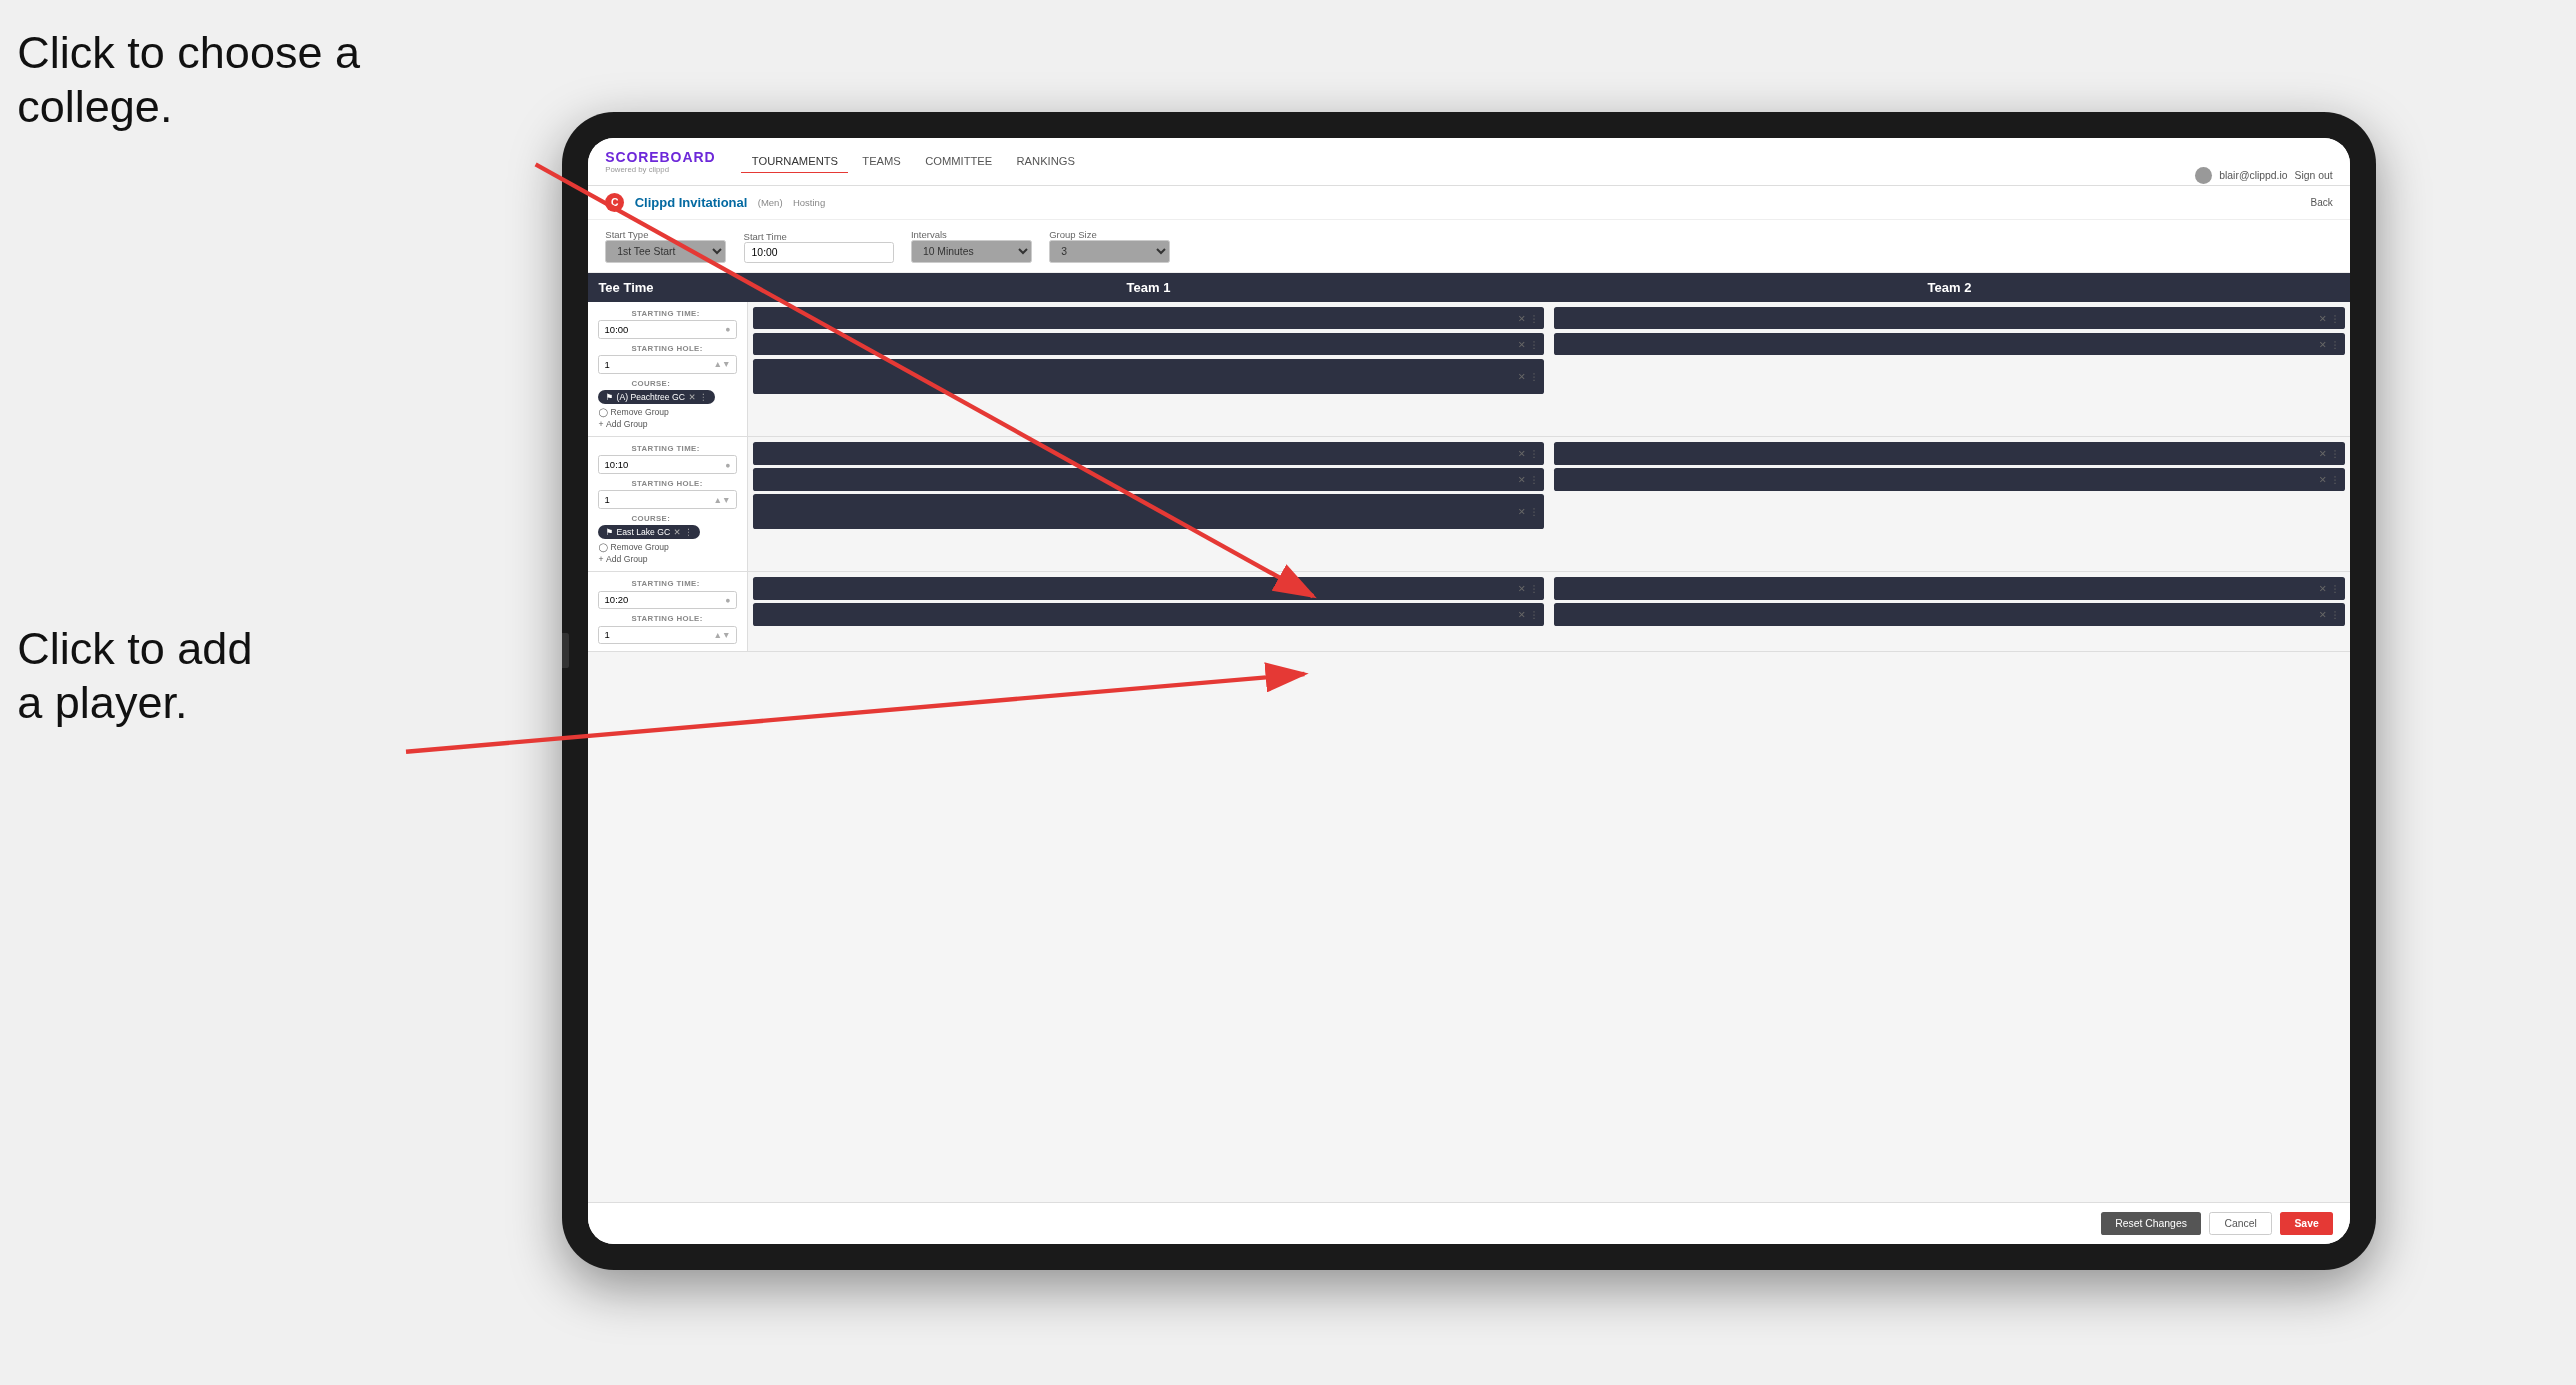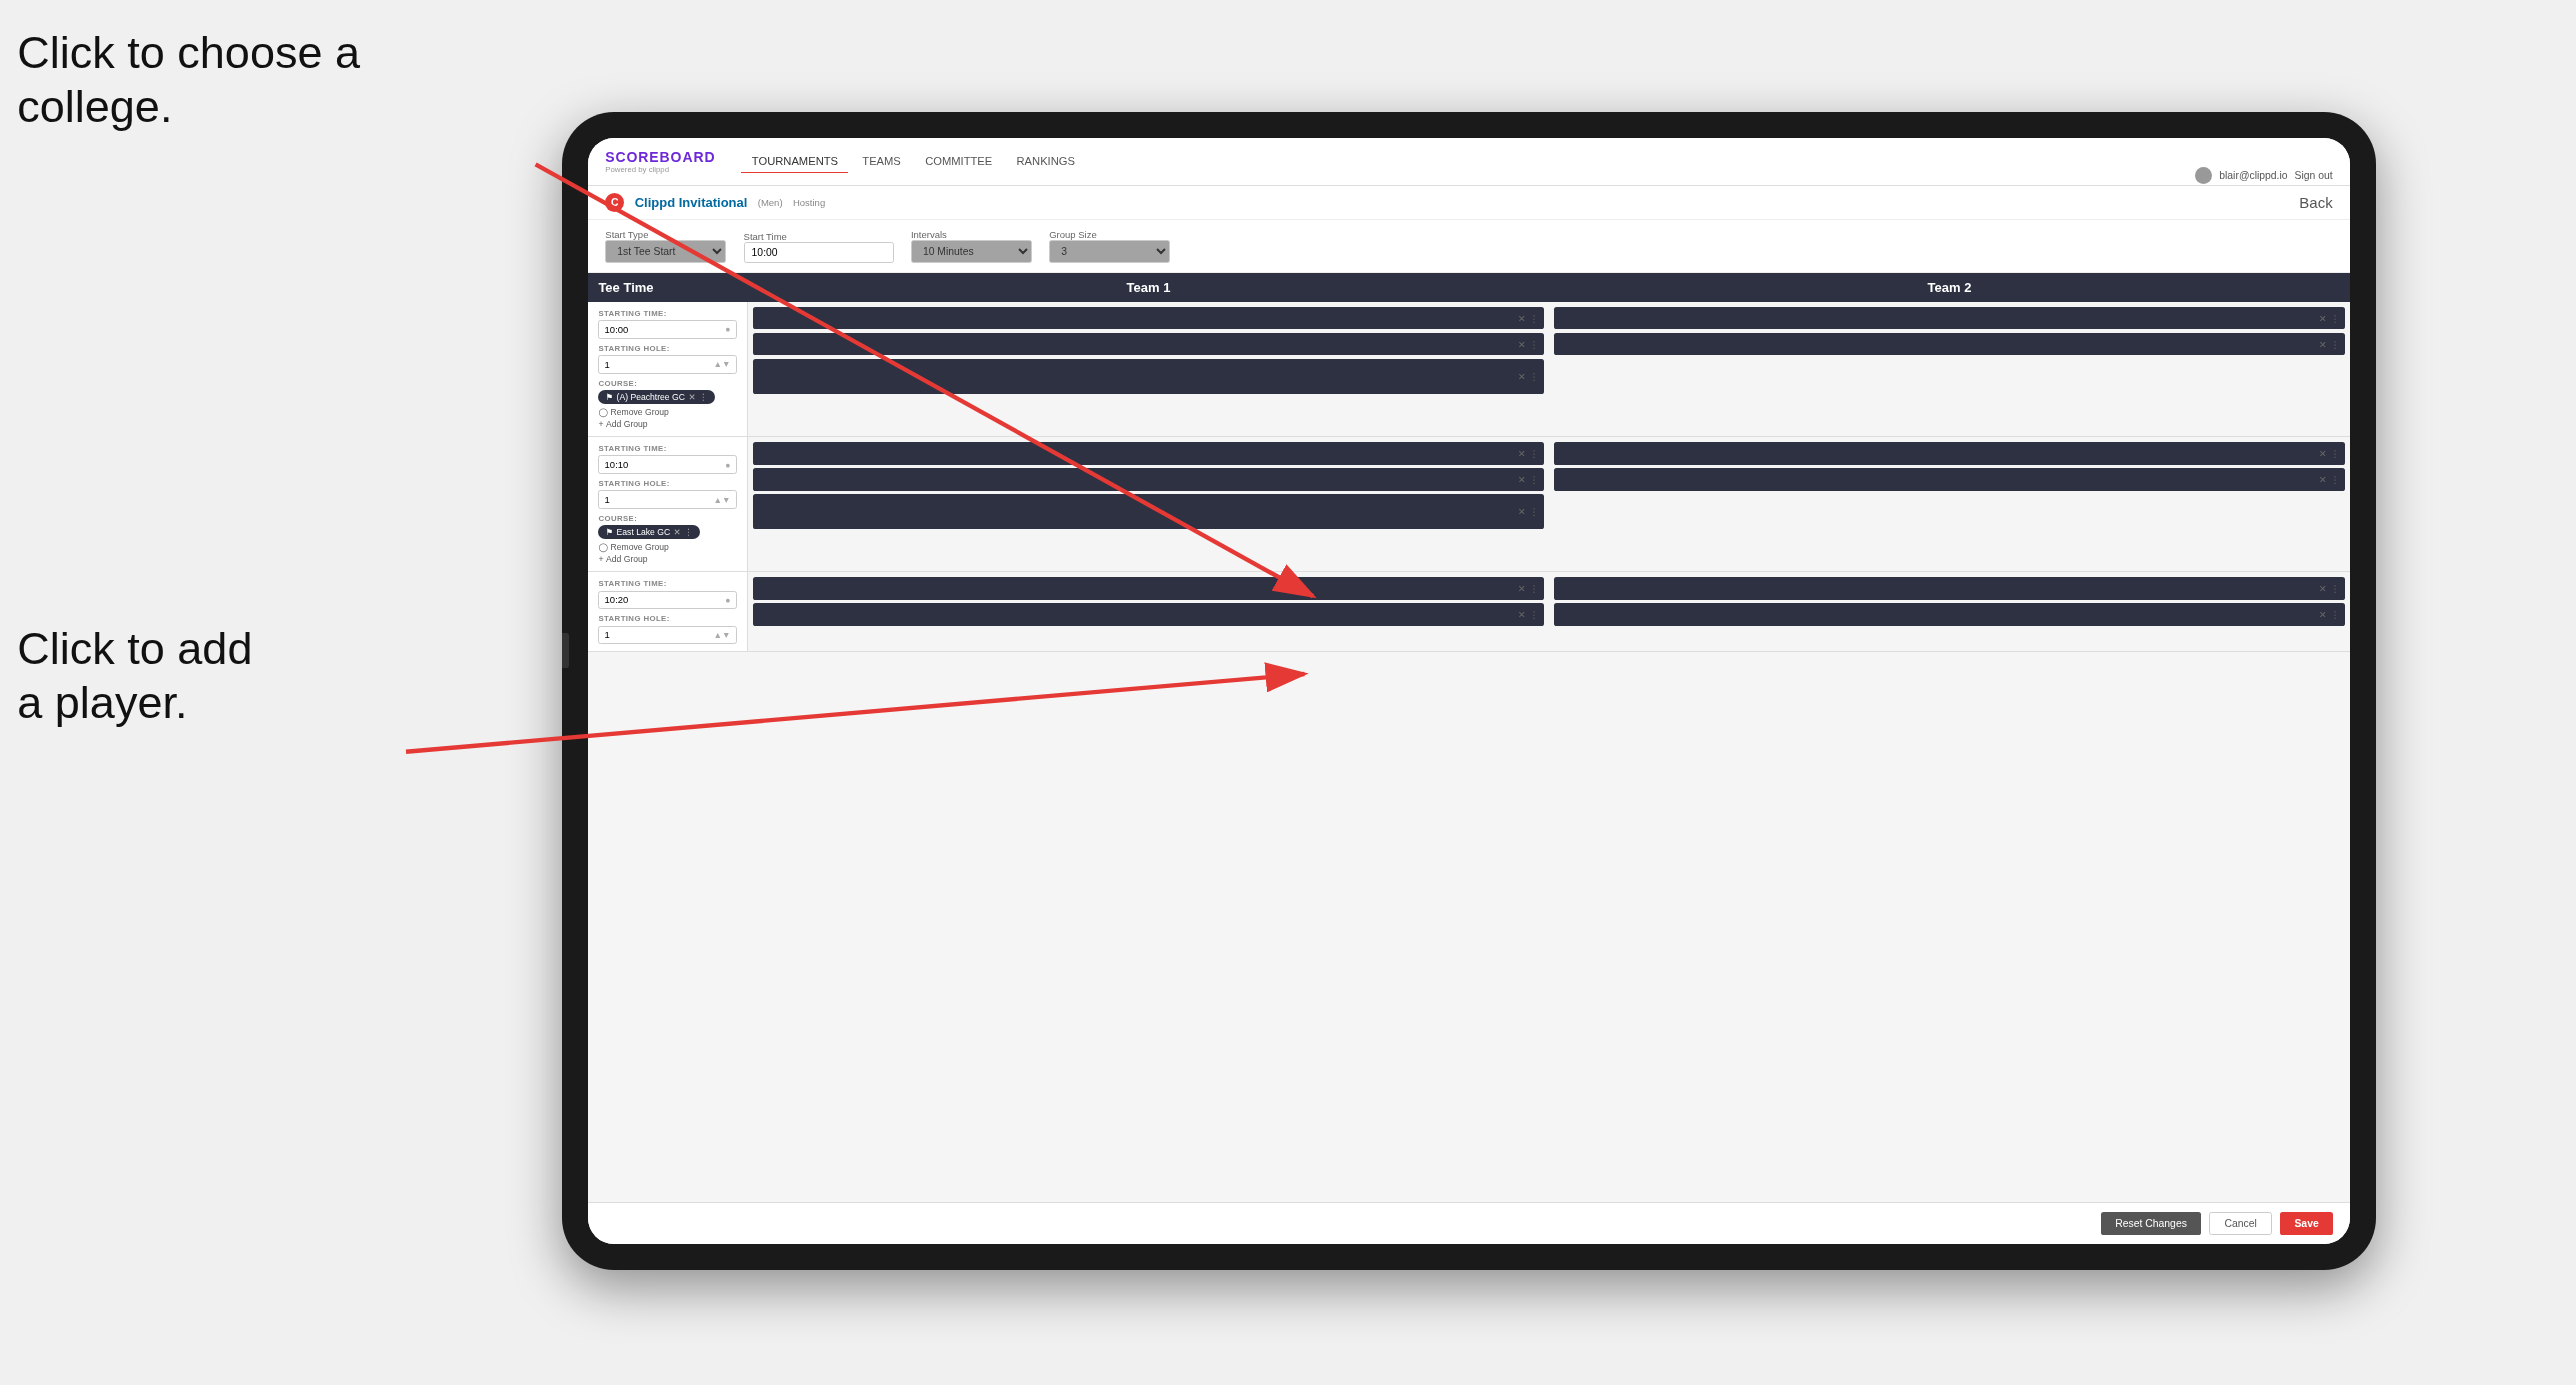--- a/index.html
+++ b/index.html
@@ -141,21 +141,21 @@
       font-size: 13px;
       font-weight: 600;
       color: #0369a1;
     }
     .hosting-badge {
       font-size: 9.5px;
       color: #888;
     }
     .back-btn {
       margin-left: auto;
-      font-size: 15px;
+      font-size: 10px;
       color: #555;
       cursor: pointer;
     }
 
     
     .form-controls {
       background: #fff;
       padding: 8.6px 17.3px;
       display: flex;
       gap: 17.3px;
@@ -229,20 +229,21 @@
     }
 
     .field-label {
       font-size: 7.8px;
       font-weight: 700;
       color: #888;
       letter-spacing: 0.4px;
       text-transform: uppercase;
       margin-bottom: 2.6px;
       margin-top: 5.2px;
+      margin-left: 33px;
     }
     .field-label:first-child { margin-top: 0; }
 
     .small-input {
       border: 0.9px solid #ccc;
       border-radius: 2.6px;
       padding: 2.6px 5.2px;
       font-size: 9.5px;
       width: 100%;
       background: #fff;

